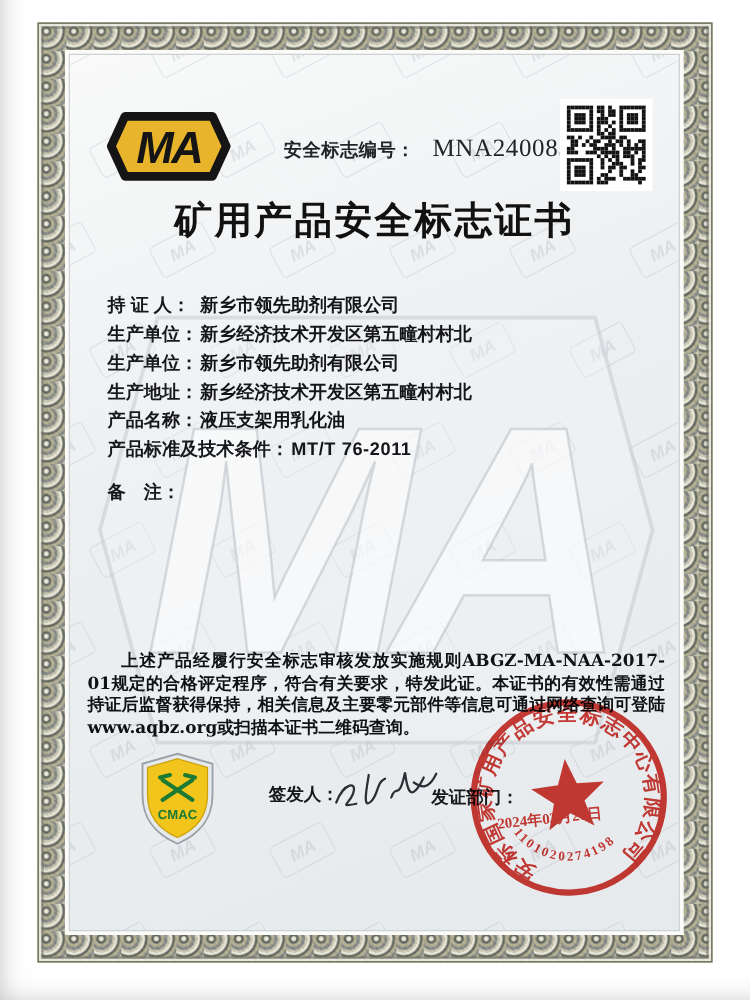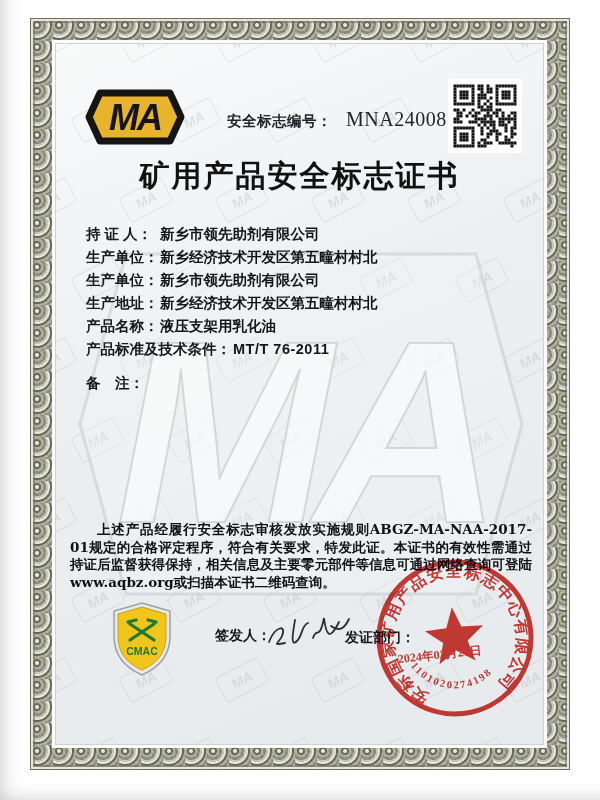--- a/index.html
+++ b/index.html
@@ -25,21 +25,21 @@
     display:flex;align-items:center;justify-content:center;transform:rotate(-28deg);}
   .wm-big{position:absolute;left:0;top:182px;width:100%;pointer-events:none;}
   .header-logo{position:absolute;left:27px;top:42px;}
   .cert-no{position:absolute;left:171px;top:64px;font-size:14.5px;color:#23242a;letter-spacing:.5px;}
   .cert-no .lbl{font-weight:600;font-family:"Liberation Sans",sans-serif;margin-top:32px;}
   .cert-no .num{font-family:"Liberation Serif","DejaVu Serif",serif;font-size:20px;margin-left:14px;}
   .qr{position:absolute;left:392px;top:35px;background:#ffffff;}
   .title{position:absolute;left:0;top:112px;width:100%;text-align:center;
     font-size:30px;font-weight:800;letter-spacing:2px;color:#111;
     font-family:"Liberation Sans","DejaVu Sans",sans-serif;}
-  .fields{position:absolute;left:30px;top:182px;right:14px;}
+  .fields{position:absolute;left:30px;top:193px;right:14px;}
   .f-row{display:flex;align-items:baseline;line-height:16px;margin-bottom:7px;}
   .f-label{display:inline-block;width:74px;flex:none;font-weight:700;font-size:14.5px;color:#17181c;white-space:nowrap;}
   .f-label--wide{width:147px;}
   .f-value{font-size:14.5px;color:#141519;white-space:nowrap;}
   .kai{font-family:"DejaVu Serif","Liberation Serif",serif;font-weight:700;}
   .hei{font-family:"Liberation Sans","DejaVu Sans",sans-serif;font-weight:700;letter-spacing:.5px;}
   .date-row{margin-top:7px;}
   .lbl2{display:inline-block;font-weight:700;font-size:14.5px;color:#17181c;margin-left:22px;width:88px;}
   .remark-row{margin-top:18px;}
   .statement{position:absolute;left:14px;top:477px;width:462px;margin:0;

